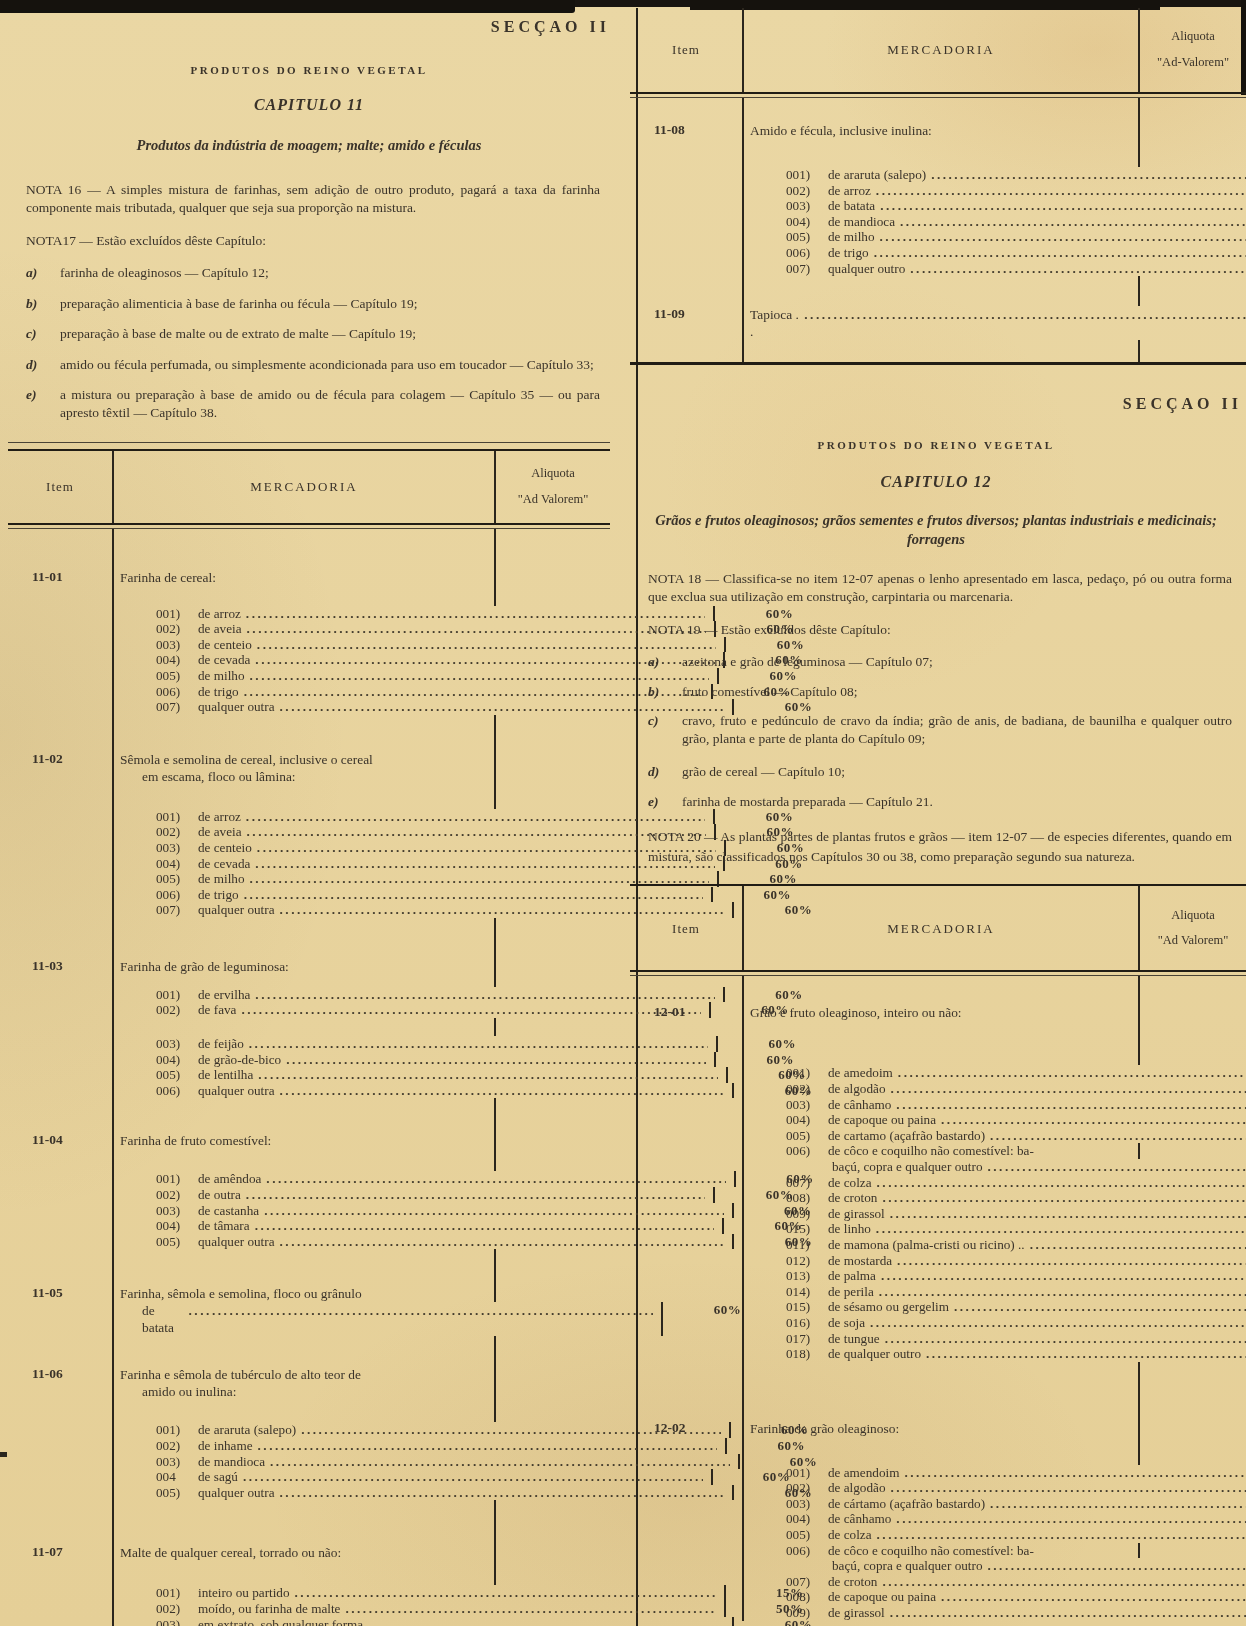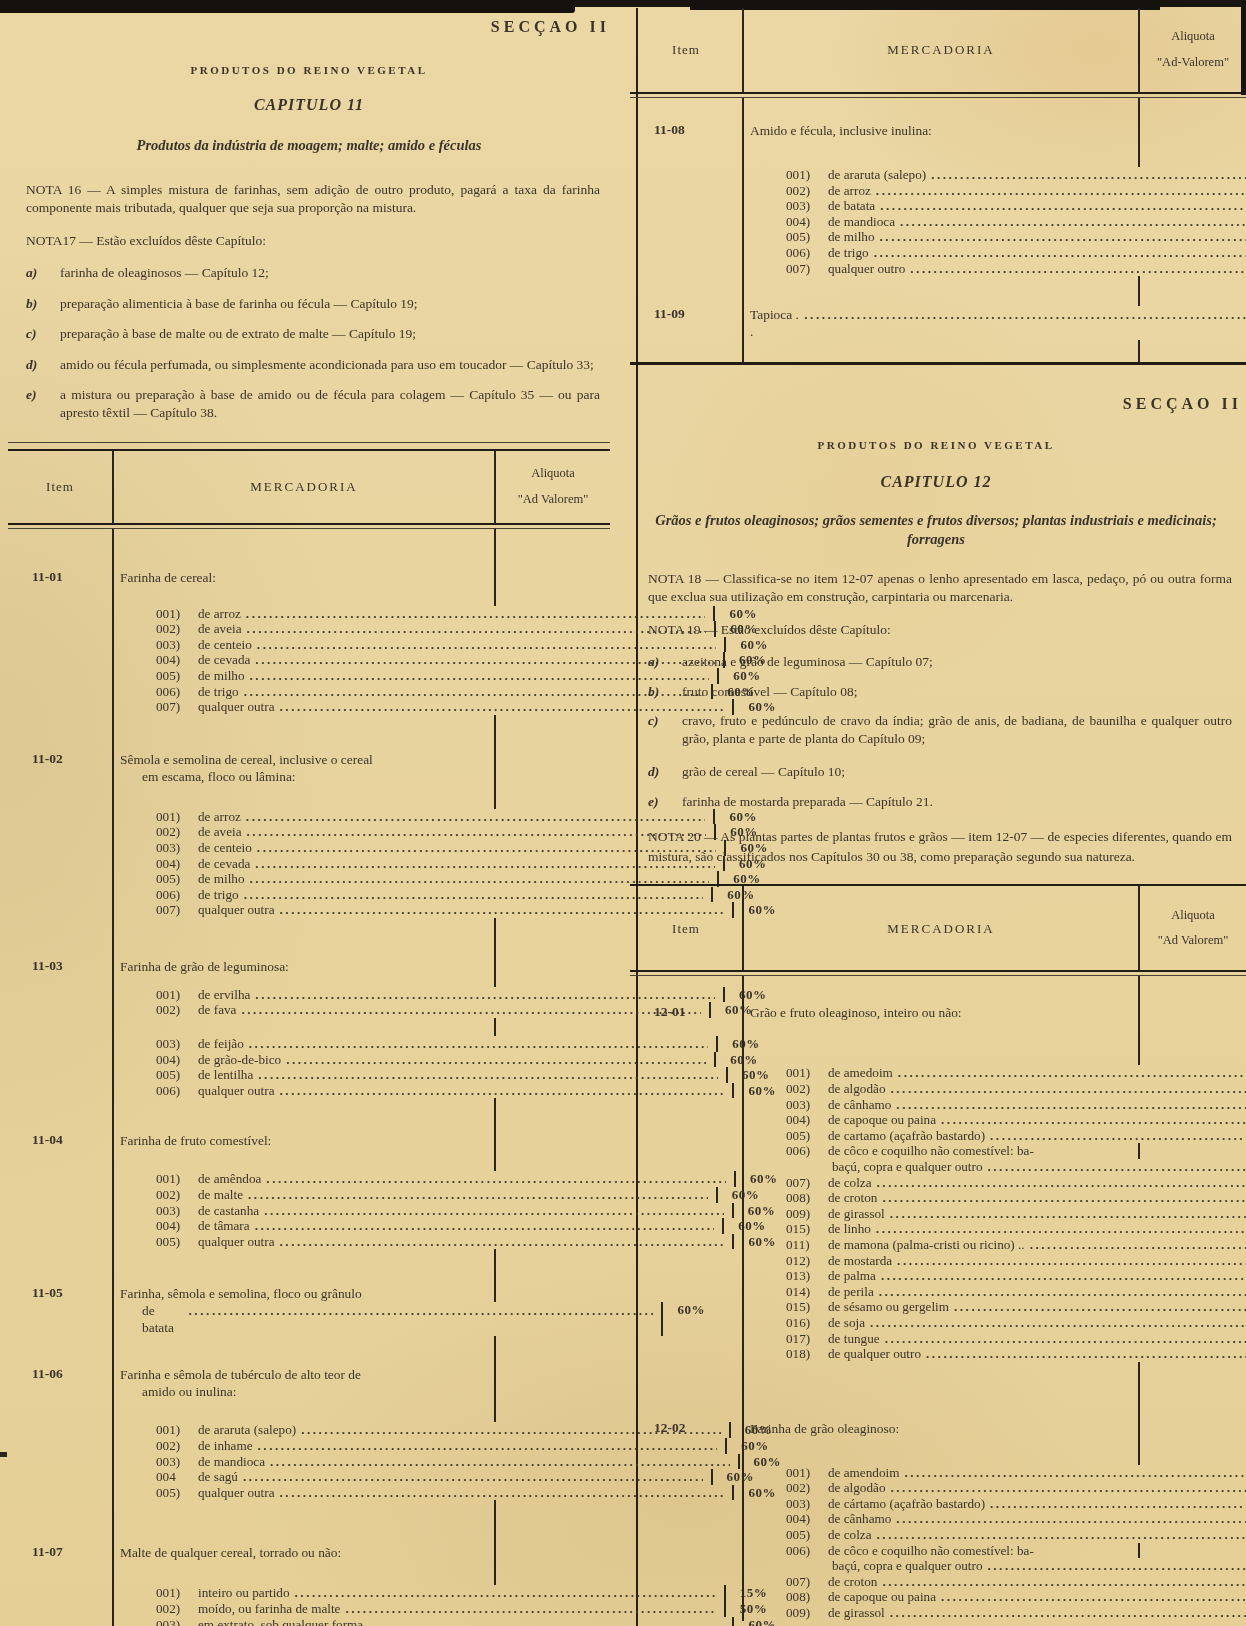--- a/index.html
+++ b/index.html
@@ -33,21 +33,21 @@
   .exc{position:relative;font-size:13.5px;line-height:1.3;text-align:justify;padding:0 10px 0 52px;}
   .exc .lab{position:absolute;left:18px;font-style:italic;font-weight:700;}
   
   .ttable{--line:#2b261d;}
   #left-col .ttable{--c1:104px;--c3:114px;--ratepad:14px;}
   #right-col .ttable{--c1:112px;--c3:106px;--ratepad:16px;}
   .trow{display:grid;grid-template-columns:var(--c1) 1fr var(--c3);font-size:13.2px;line-height:15.6px;}
   .trow .c2{border-left:2px solid var(--line);border-right:2px solid var(--line);padding:0 6px;}
   .trow .c1{padding-left:24px;}
   .trow .c1.code{font-weight:700;font-size:13.5px;}
-  .trow .c3.rate{padding-left:var(--ratepad);font-weight:700;font-size:13px;letter-spacing:.5px;}
+  .trow .c3.rate{padding-left:var(--ratepad);font-weight:700;font-size:13px;letter-spacing:.5px;text-align:center;}
   .c2.head{line-height:17px;padding-left:6px;font-size:13.4px;}
   .c2.head.ind{padding-left:28px;}
   .c2.sub{padding-left:42px;}
   .c2.sub2{padding-left:88px;}
   .flexline{display:flex;align-items:baseline;}
   .sn{flex:none;width:42px;}
   .st{flex:none;padding-right:5px;}
   .dots{flex:1 1 auto;overflow:hidden;white-space:nowrap;min-width:6px;margin-right:2px;}
   .dots::after{content:"..................................................................................";font-weight:700;letter-spacing:2.5px;color:#413a2c;}
   .thead{height:72px;}
@@ -363,21 +363,21 @@
             <span class="sn">001)</span>
             <span class="st">de amêndoa</span>
             <span class="dots"></span>
           </div>
           <div class="c3 rate">60%</div>
         </div>
         <div class="trow">
           <div class="c1"></div>
           <div class="c2 sub flexline">
             <span class="sn">002)</span>
-            <span class="st">de malte</span>
+            <span class="st">de outra</span>
             <span class="dots"></span>
           </div>
           <div class="c3 rate">60%</div>
         </div>
         <div class="trow">
           <div class="c1"></div>
           <div class="c2 sub flexline">
             <span class="sn">003)</span>
             <span class="st">de castanha</span>
             <span class="dots"></span>

